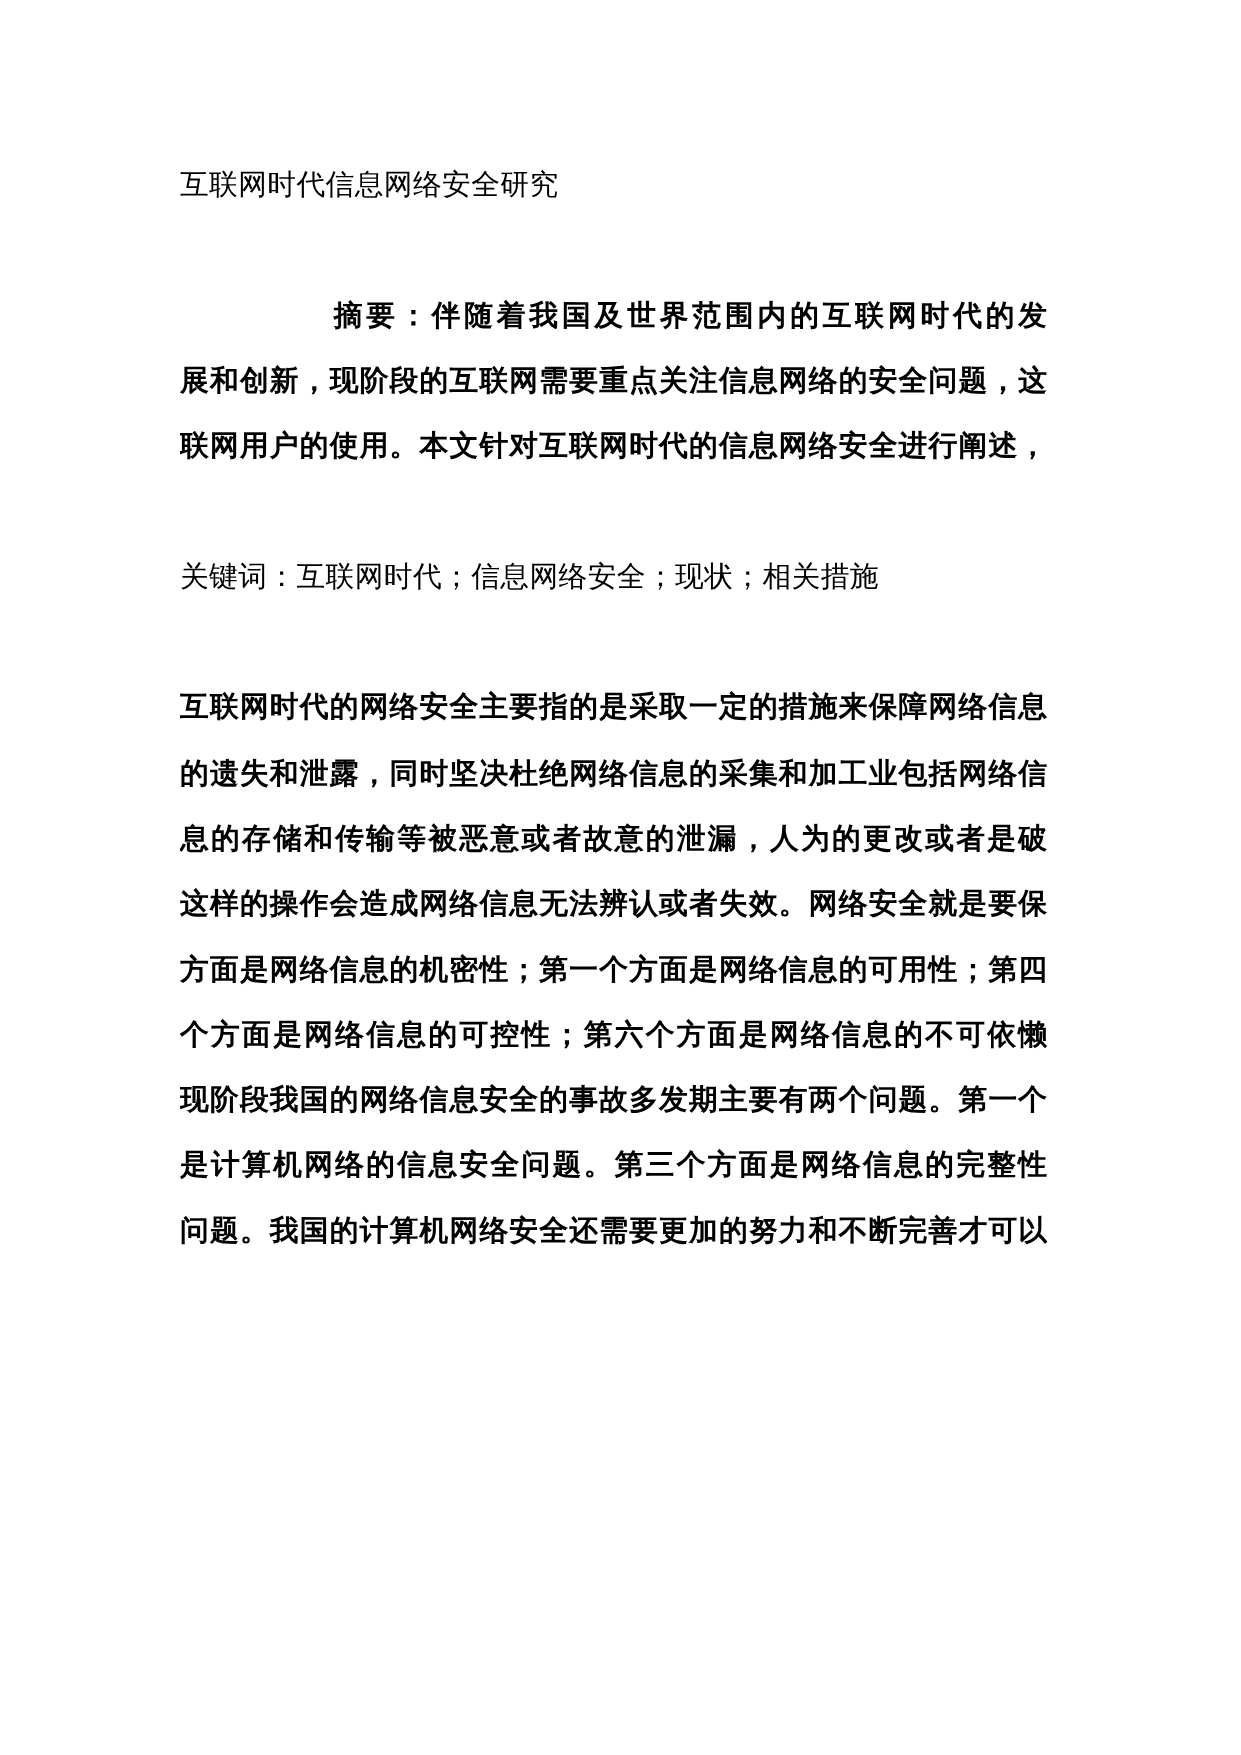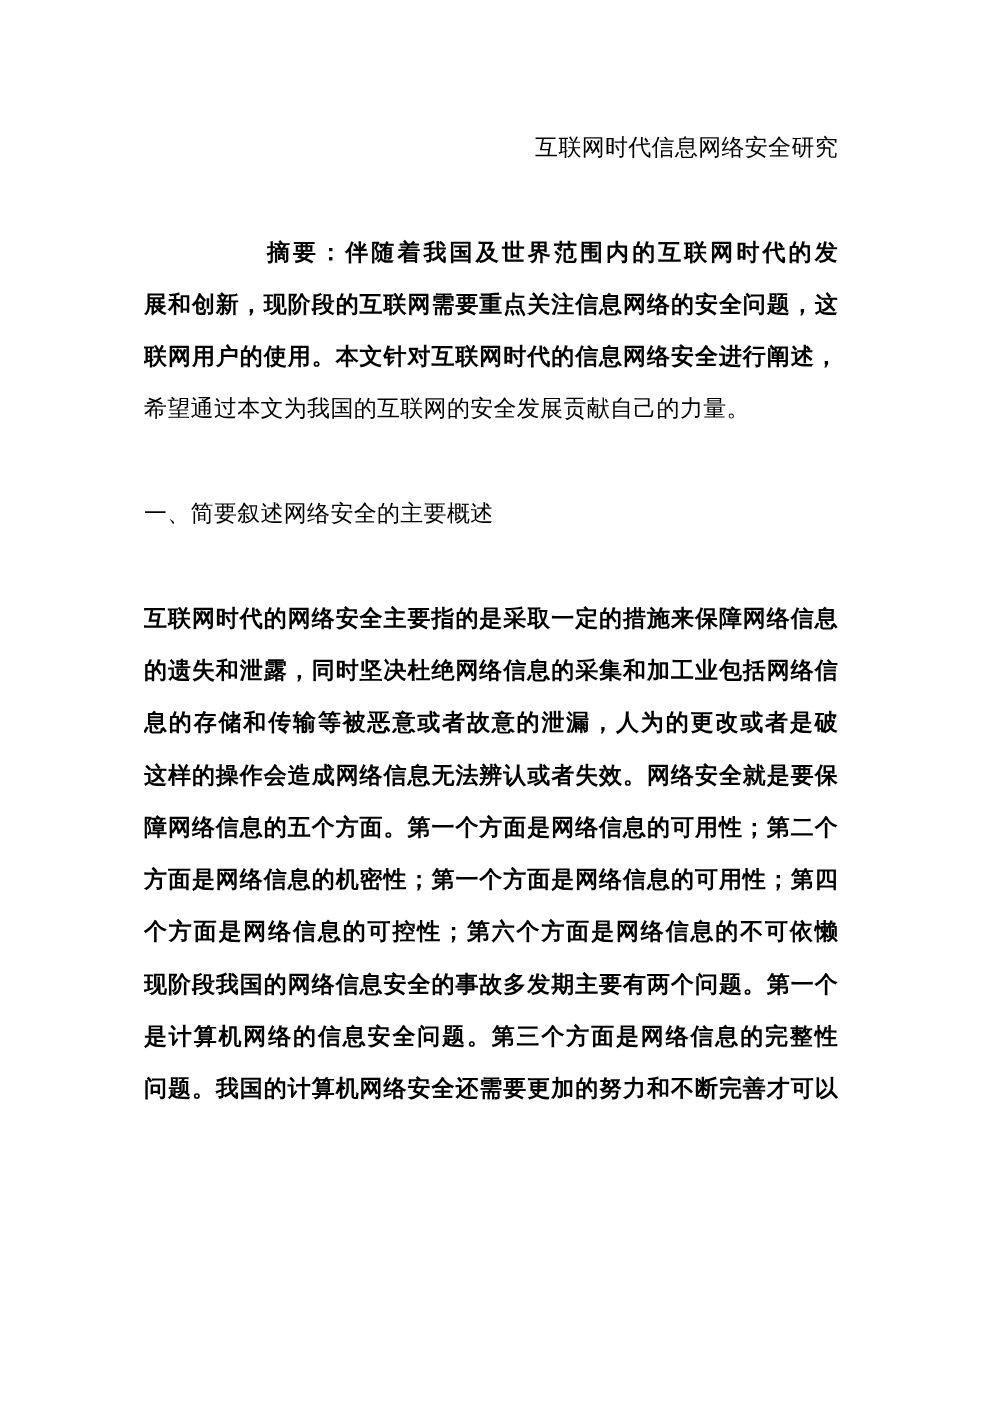--- a/index.html
+++ b/index.html
@@ -33,49 +33,47 @@
     white-space: normal;
     overflow: hidden;
   }
   
   .line.j {
     text-align: justify;
     text-align-last: justify;
     font-weight: bold;
   }
   .line.centered {
-    text-align: right;
+    text-align: left;
   }
   .line.indent {
     text-indent: 123px;
   }
 </style>
 </head>
 <body>
 
 <div class="page">
   <div class="content">
       <div class="block block-title">
         <div class="line centered">互联网时代信息网络安全研究</div>
       </div>
       <div class="block block-paragraph">
         <div class="line j indent">摘要：伴随着我国及世界范围内的互联网时代的发</div>
         <div class="line j">展和创新，现阶段的互联网需要重点关注信息网络的安全问题，这</div>
         <div class="line j">联网用户的使用。本文针对互联网时代的信息网络安全进行阐述，</div>
-        <div class="line">希望通过本文为我国的互联网的安全发展贡献自己的力量。</div>
       </div>
-      <div class="block block-heading">
-        <div class="line">一、简要叙述网络安全的主要概述</div>
+      <div class="block block-paragraph">
+        <div class="line">关键词：互联网时代；信息网络安全；现状；相关措施</div>
       </div>
       <div class="block block-paragraph">
         <div class="line j">互联网时代的网络安全主要指的是采取一定的措施来保障网络信息</div>
         <div class="line j">的遗失和泄露，同时坚决杜绝网络信息的采集和加工业包括网络信</div>
         <div class="line j">息的存储和传输等被恶意或者故意的泄漏，人为的更改或者是破坏。</div>
         <div class="line j">这样的操作会造成网络信息无法辨认或者失效。网络安全就是要保</div>
-        <div class="line j">障网络信息的五个方面。第一个方面是网络信息的可用性；第二个</div>
         <div class="line j">方面是网络信息的机密性；第一个方面是网络信息的可用性；第四</div>
         <div class="line j">个方面是网络信息的可控性；第六个方面是网络信息的不可依懒性。</div>
         <div class="line j">现阶段我国的网络信息安全的事故多发期主要有两个问题。第一个</div>
         <div class="line j">是计算机网络的信息安全问题。第三个方面是网络信息的完整性</div>
         <div class="line j">问题。我国的计算机网络安全还需要更加的努力和不断完善才可以</div>
       </div>
     </div>
 </div>
 
 </body></html>

